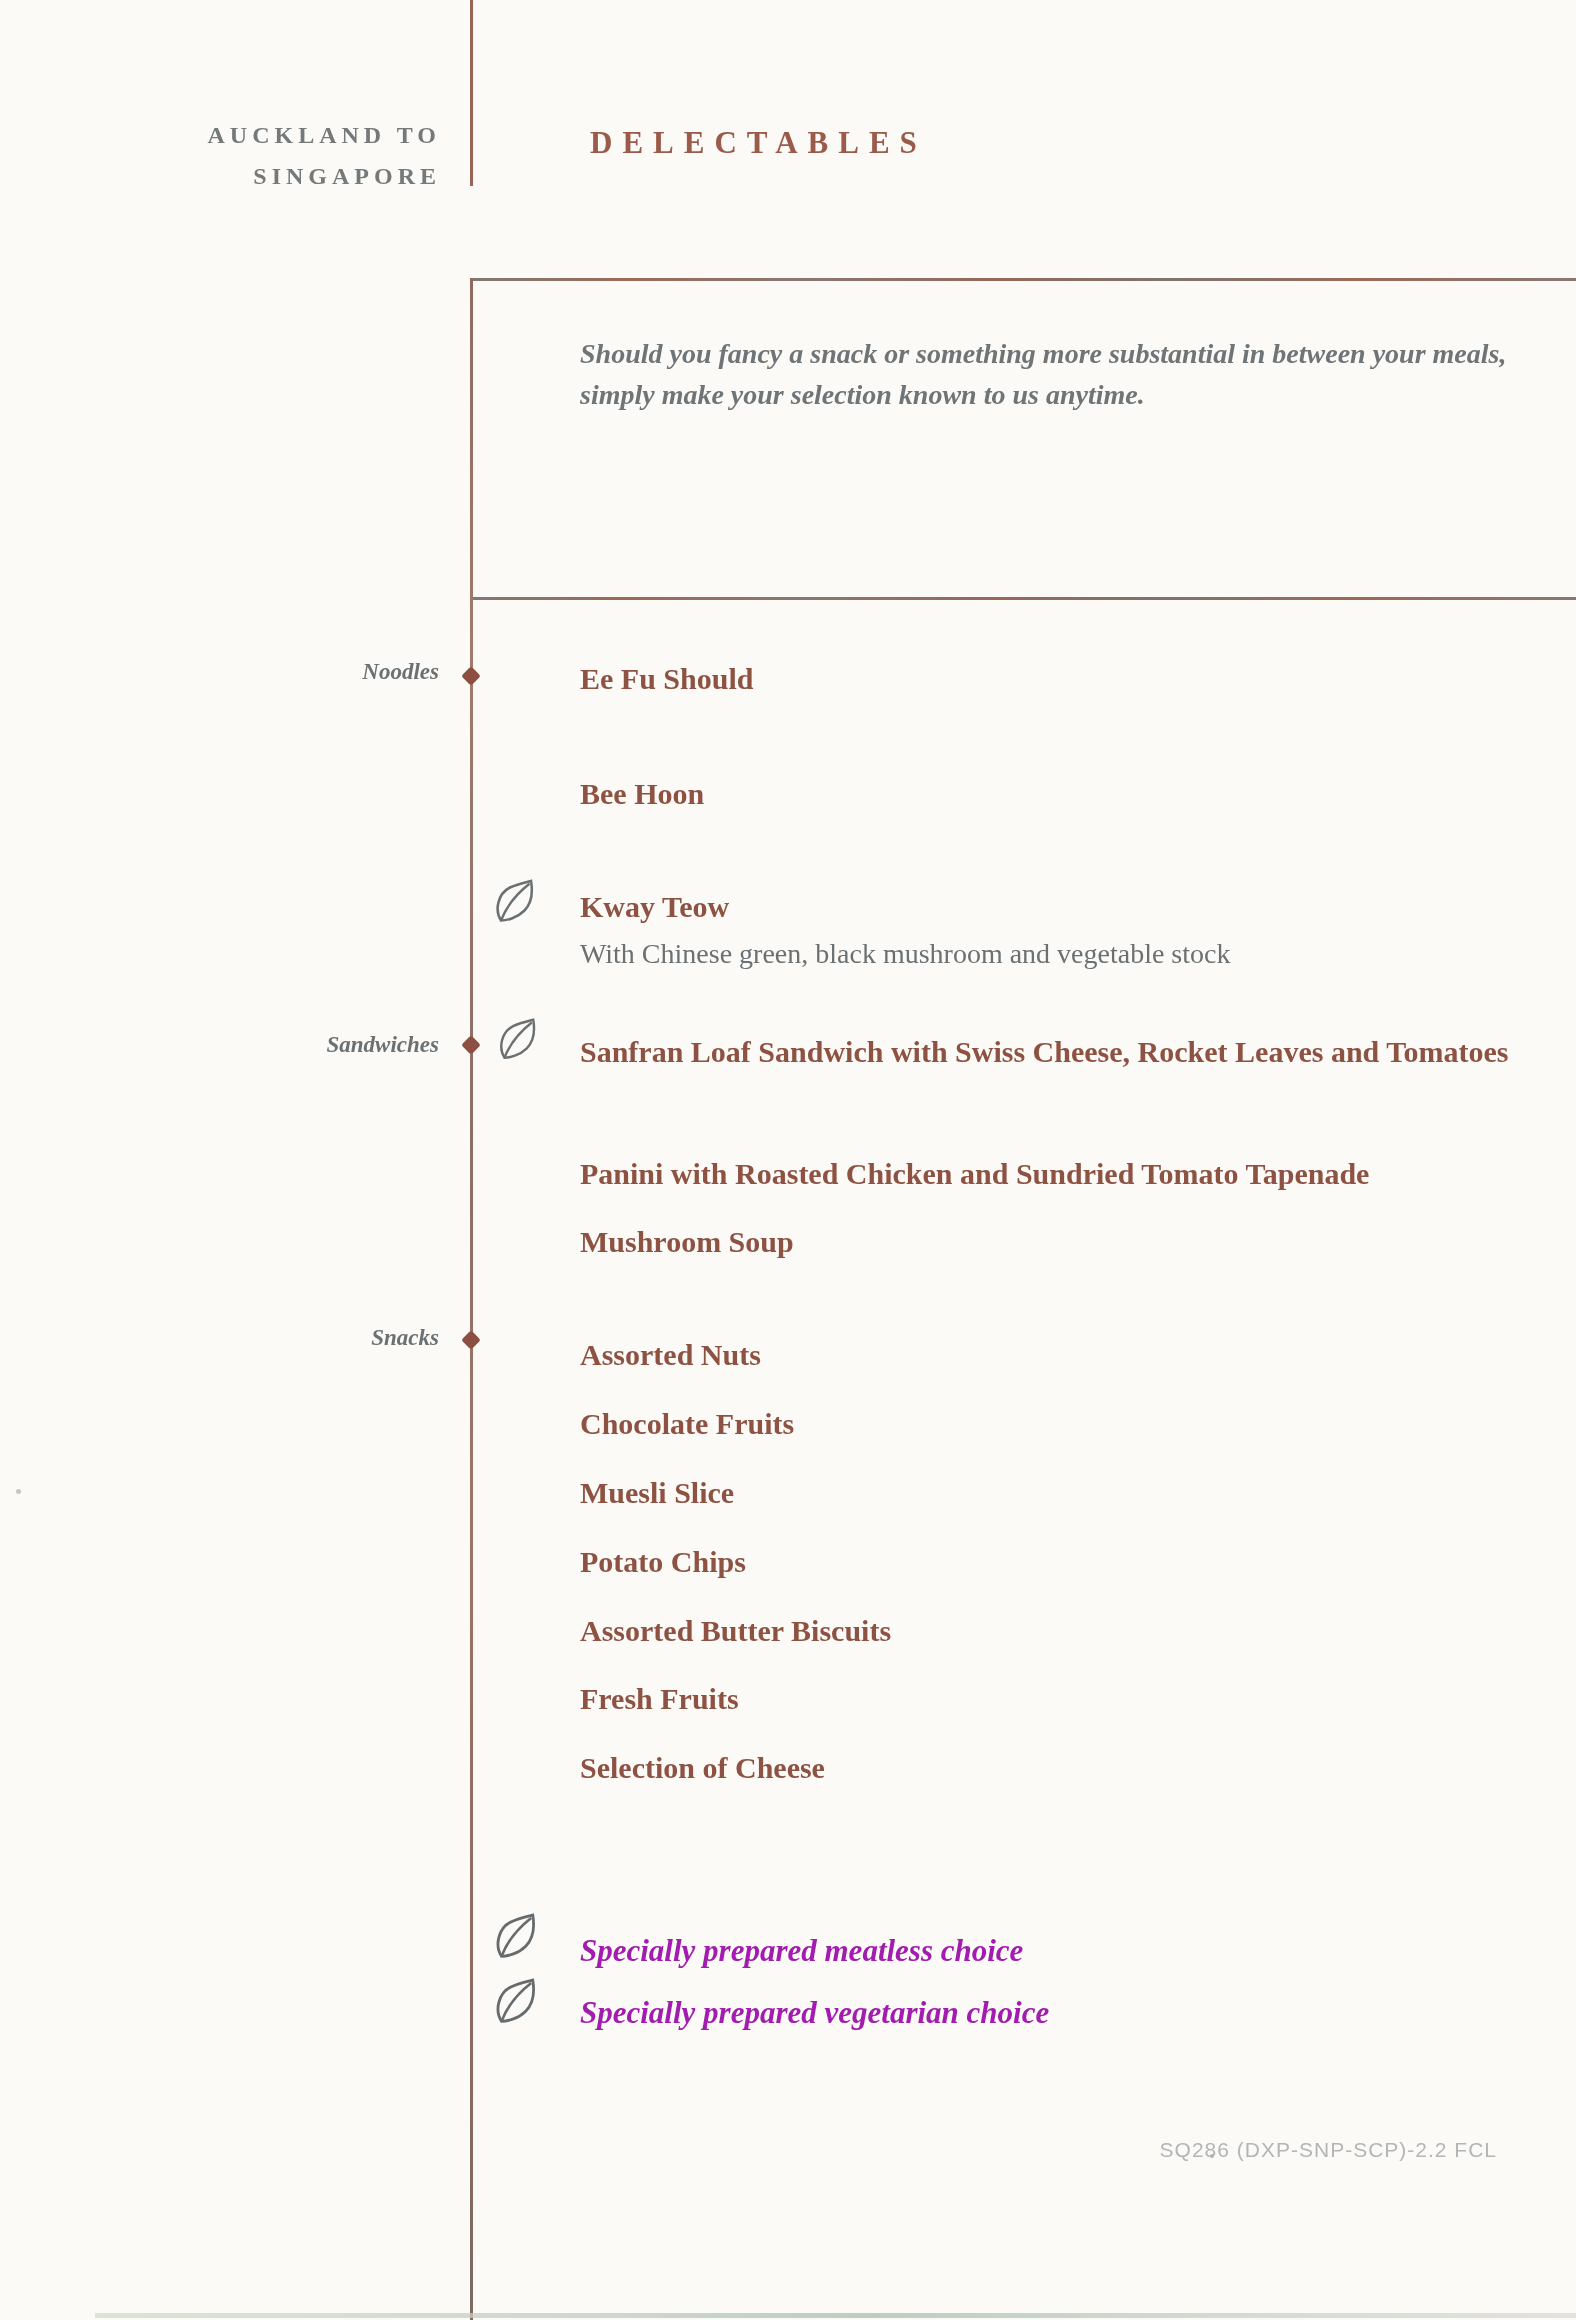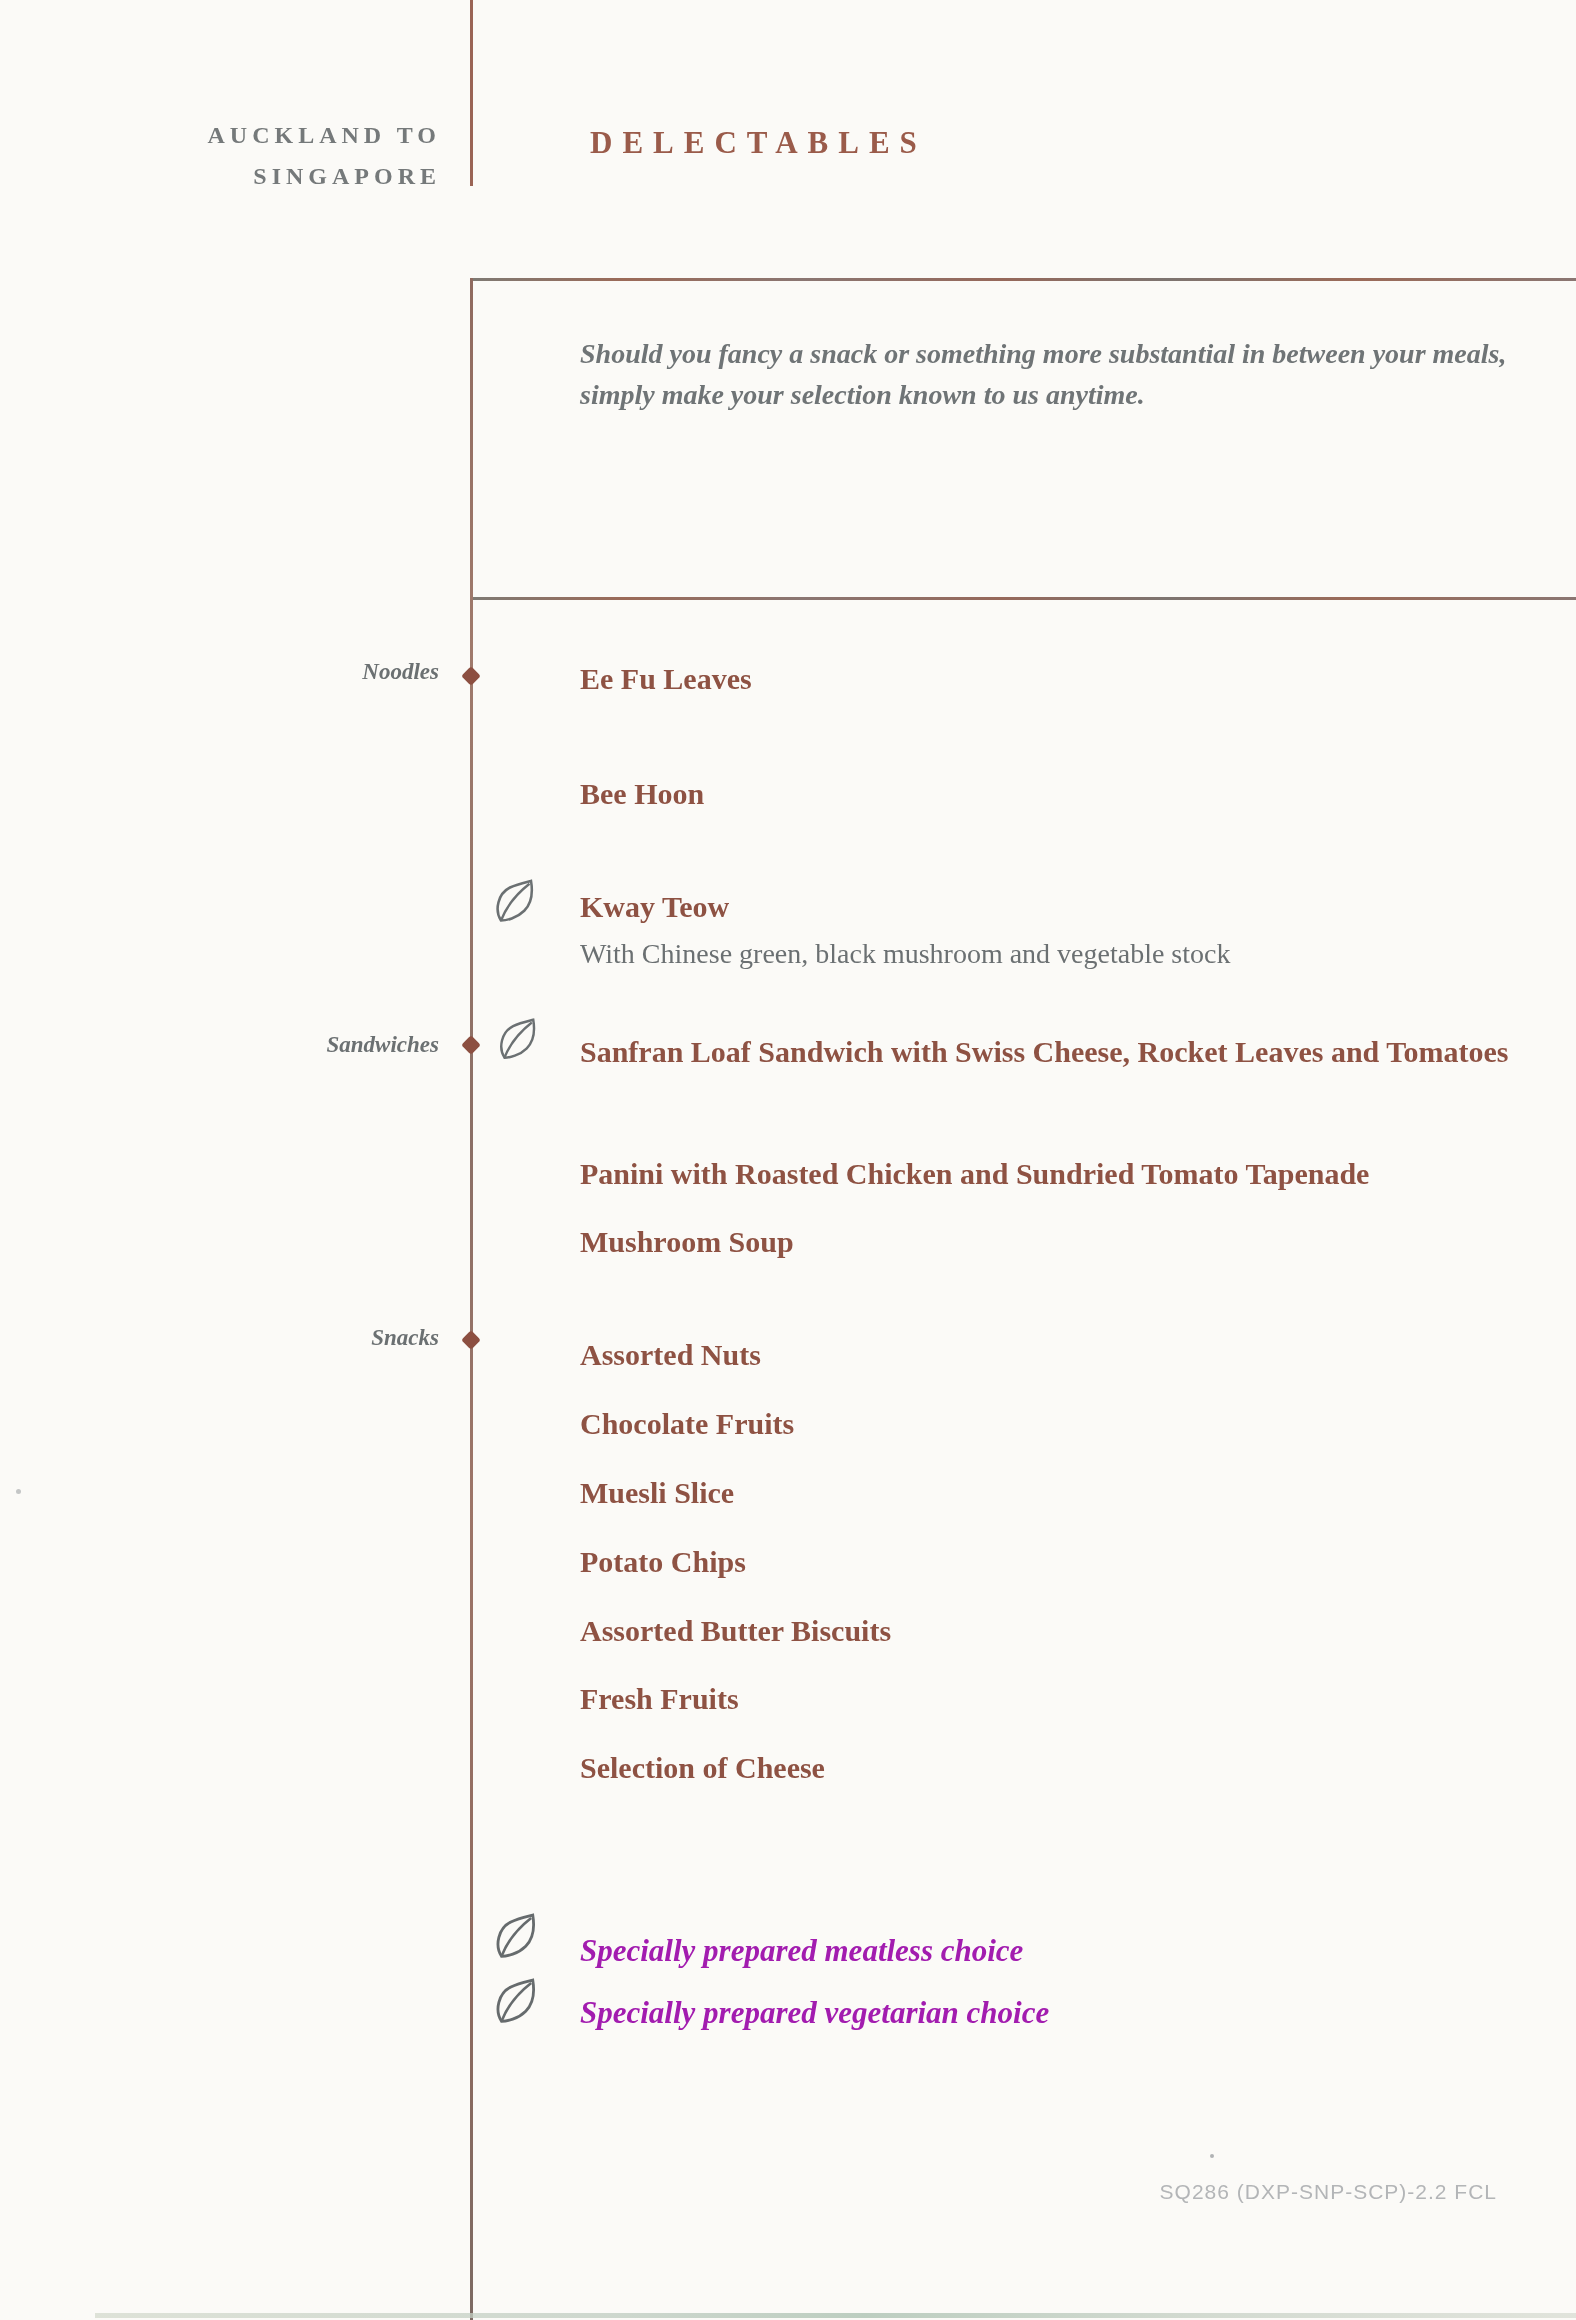--- a/index.html
+++ b/index.html
@@ -73,21 +73,21 @@
   .legend-label{
     position:absolute;left:580px;
     font-style:italic;font-weight:700;
     color:#a21caf;font-size:31px;line-height:30px;
   }
   
   .print-code{
     position:absolute;left:1089px;top:2138px;width:408px;
     text-align:right;
     font-family:"Liberation Sans","DejaVu Sans",sans-serif;
-    color:#b3b5b7;font-size:21px;letter-spacing:1px;margin-top:42px;
+    color:#b3b5b7;font-size:21px;letter-spacing:1px;
   }
   
   .speck{position:absolute;border-radius:50%;}
   .speck.a{left:16px;top:1489px;width:5px;height:5px;background:#c4c6c6;}
   .speck.b{left:1210px;top:2154px;width:4px;height:4px;background:#b0b2b4;}
   .bottom-edge{
     position:absolute;left:95px;top:2313px;width:1481px;height:5px;
     background:linear-gradient(90deg,#d4dacd 0%,#bfccc0 35%,#a8bfae 52%,#c6d0c4 75%,#d8dcd2 100%);
     opacity:.75;
   }
@@ -106,21 +106,21 @@
     <div>AUCKLAND TO</div>
     <div>SINGAPORE</div>
   </div>
   <div class="page-title">DELECTABLES</div>
 
   <div class="intro">Should you fancy a snack or something more substantial in between your meals, simply make your selection known to us anytime.</div>
 
   <div class="section-label" style="top:655px">Noodles</div>
   <span class="bullet" style="left:464px;top:669px"></span>
 
-  <div class="item-title" style="top:655px">Ee Fu Leaves</div>
+  <div class="item-title" style="top:655px">Ee Fu Should</div>
 
   <div class="item-title" style="top:770px">Bee Hoon</div>
 
   <span class="leaf" style="left:489px;top:877px">
     <svg width="48" height="48" viewBox="0 0 32 32">
       <path d="M8 29 C3.5 22 6 11 14 7 C19 4.6 25 3.4 28 2.6 C29 8.5 29 17 23.5 22.5 C18.5 27.5 11.5 29 8 29 Z" fill="none" stroke="#6b7072" stroke-width="1.7"></path>
       <path d="M8 29 C11.5 20 18 11.5 27 4.5" fill="none" stroke="#6b7072" stroke-width="1.6"></path>
     </svg>
   </span>
   <div class="item-title" style="top:883px">Kway Teow</div>

